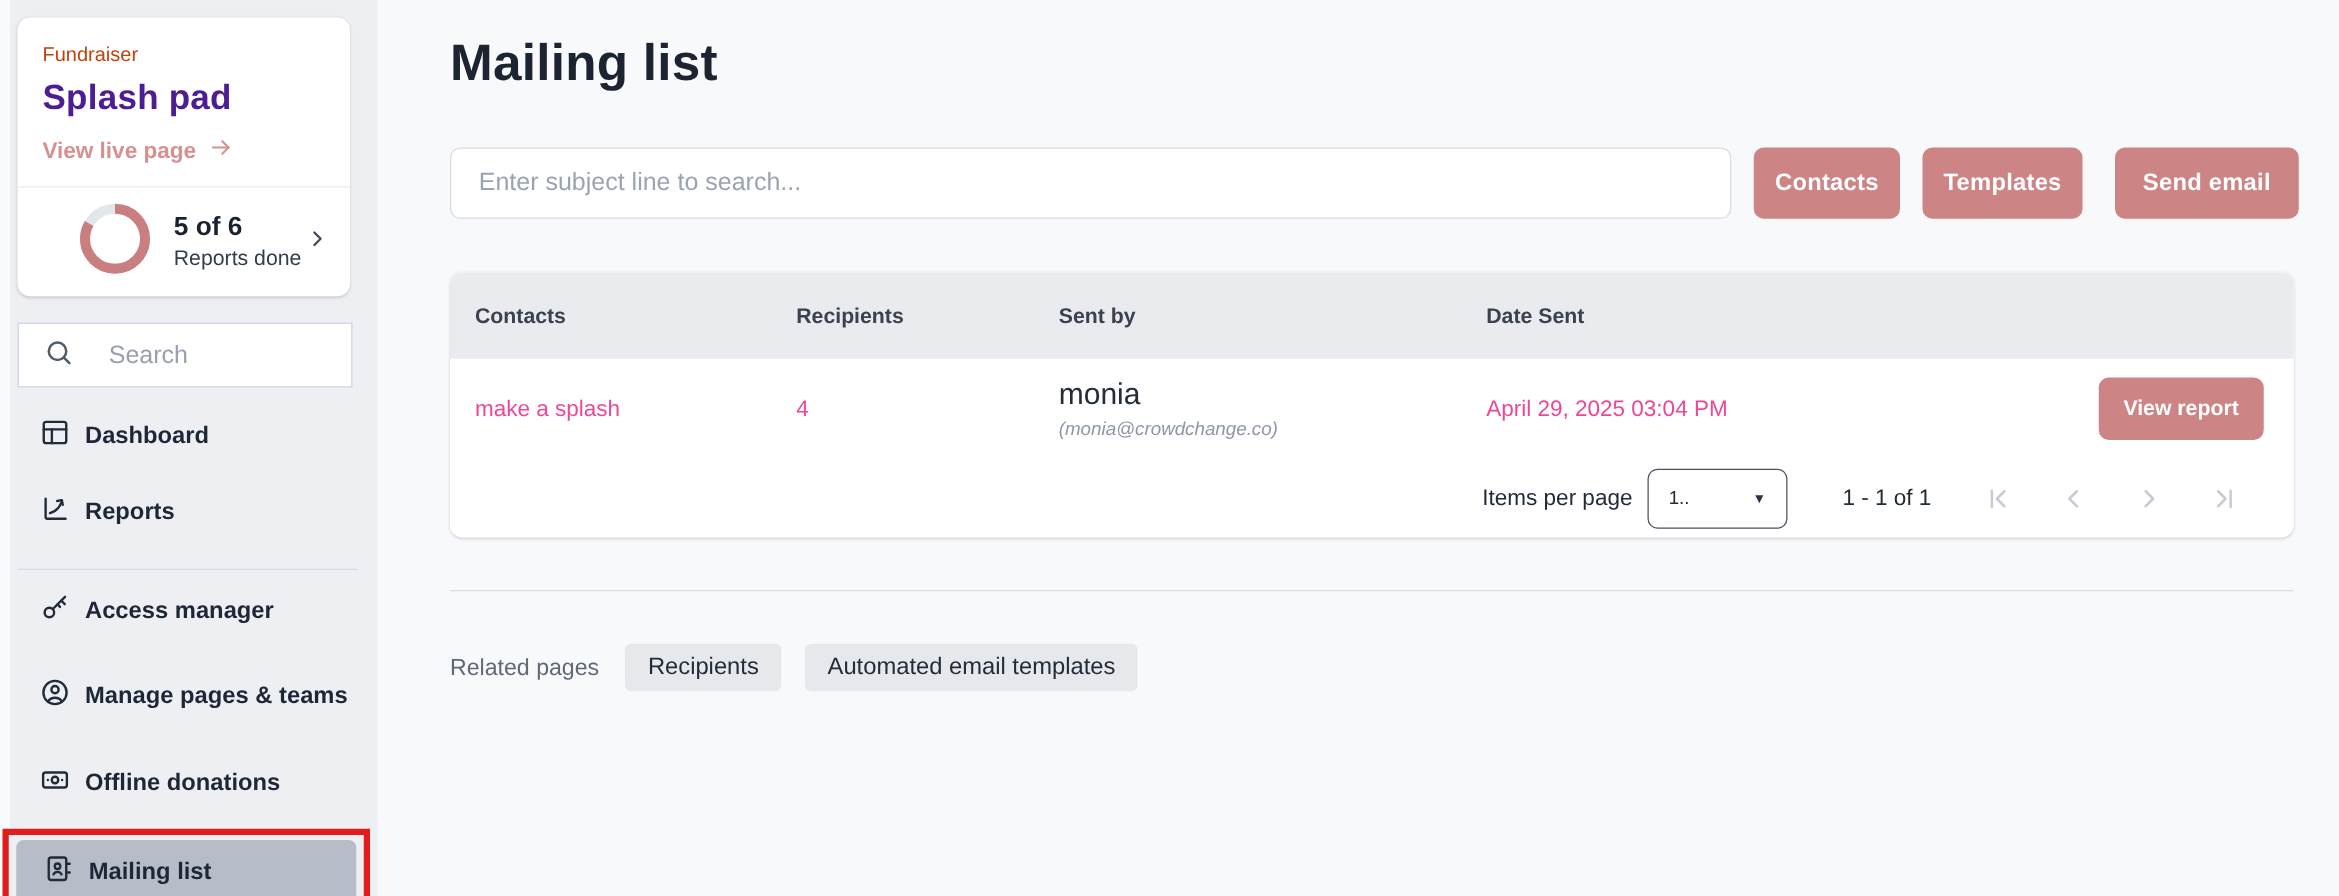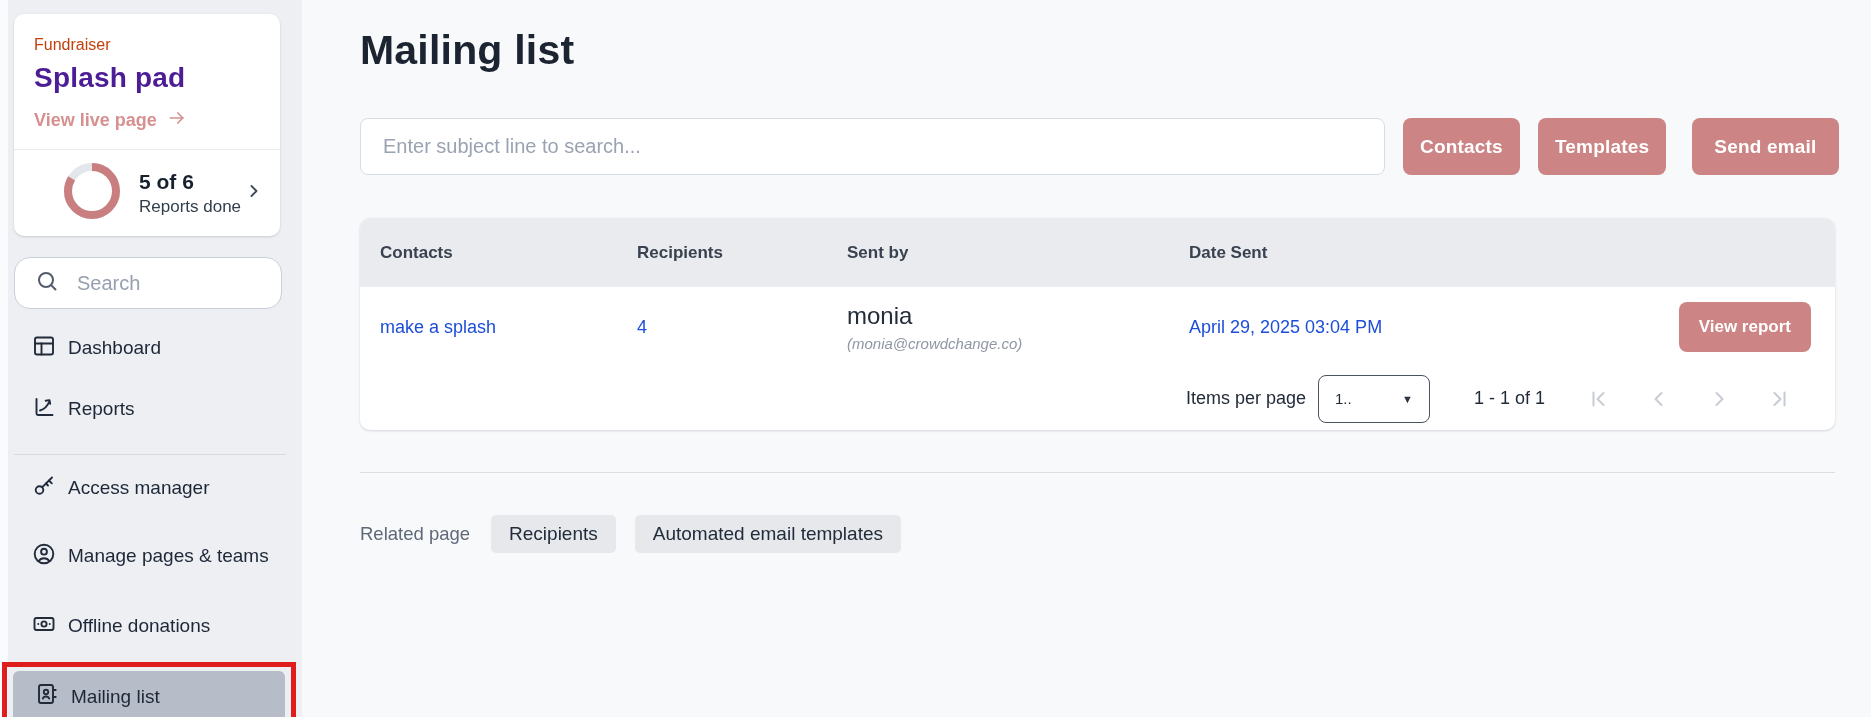--- a/index.html
+++ b/index.html
@@ -37,35 +37,35 @@
     display:flex; align-items:center; padding:12px 16px 12px 20px; cursor:pointer;margin-left:29px;
   }
   .donut { flex:0 0 auto; }
   .progress-text { margin-left:18px; flex:1; }
   .progress-count { font-size:21px; font-weight:700; color:#18222e; }
   .progress-sub { font-size:17px; color:#333e4c; margin-top:3px; }
   .progress-chevron { color:#3e4856; }
 
   .side-search {
     margin:21px 20px 0 14px; height:52px; background:#fff;
-    border:1px solid #c9d0da; border-radius:16px;
-    display:flex; align-items:center; padding:0 14px 0 20px; gap:16px;
+    border:1px solid #c9d0da; border-radius:0;
+    display:flex; align-items:center; padding:0 14px 0 20px; gap:26px;
   }
   .side-search svg { stroke:#515c6b; flex:0 0 auto; }
   .side-search input {
     border:none; outline:none; background:transparent; width:100%;
     font-size:20px; color:#232c39; font-family:inherit;
   }
   .side-search input::placeholder { color:#97a0af; }
 
   .nav { margin-top:14px; }
   .nav-item {
     margin:0 16px 11px 14px; padding:0 6px 0 18px; min-height:50px;
     display:flex; align-items:center; gap:12px; cursor:pointer;
-    font-size:19px; font-weight:400; color:#1d2737; border-radius:6px;
+    font-size:19px; font-weight:700; color:#1d2737; border-radius:6px;
   }
   .nav-item svg { stroke:#212b3a; flex:0 0 auto; }
   .nav-item .lbl { line-height:1.25; }
   .nav-item.tall { min-height:64px; margin-top:1px; margin-bottom:13px; }
   .side-divider { height:1px; background:#d6dae0; margin:20px 16px 8px 14px; }
 
   .nav-annotation {
     margin:5px 6px 0 2px; border:5px solid #e01d1d; padding:4px 6px;
   }
   .nav-item.active {
@@ -99,21 +99,21 @@
   .thead {
     background:#e9ebef; height:69px; display:grid;
     grid-template-columns:257px 210px 342px 420px 1fr;
     align-items:center; padding:0 20px;
   }
   .th { font-size:17px; font-weight:600; color:#39424e; }
   .trow {
     display:grid; grid-template-columns:257px 210px 342px 420px 1fr;
     align-items:center; padding:0 20px; min-height:80px;
   }
-  .td { font-size:18px; color:#1d4ed8; }
+  .td { font-size:18px; color:#ec4899; }
   .sentby-name { font-size:24px; color:#242d3a; }
   .sentby-email { font-size:15px; font-style:italic; color:#8f97a5; margin-top:5px; }
   .row-action { display:flex; justify-content:flex-end; }
   .btn-small {
     height:50px; border:none; border-radius:8px; background:#cd8484;
     color:#fff; font-size:17px; font-weight:700; font-family:inherit;
     padding:0 20px; margin-right:4px; cursor:pointer;
   }
   .pagination {
     height:63px; display:flex; align-items:center; justify-content:flex-end;
@@ -338,19 +338,19 @@
                 <path d="m7.5 6 6 6-6 6"></path>
               </svg>
           </button>
         </div>
       </div>
     </div>
 
     <div class="section-divider"></div>
 
     <div class="related">
-      <span class="related-label">Related page</span>
+      <span class="related-label">Related pages</span>
       <span class="chip">Recipients</span>
       <span class="chip">Automated email templates</span>
     </div>
 
   </main>
 </div>
 
 </body></html>

